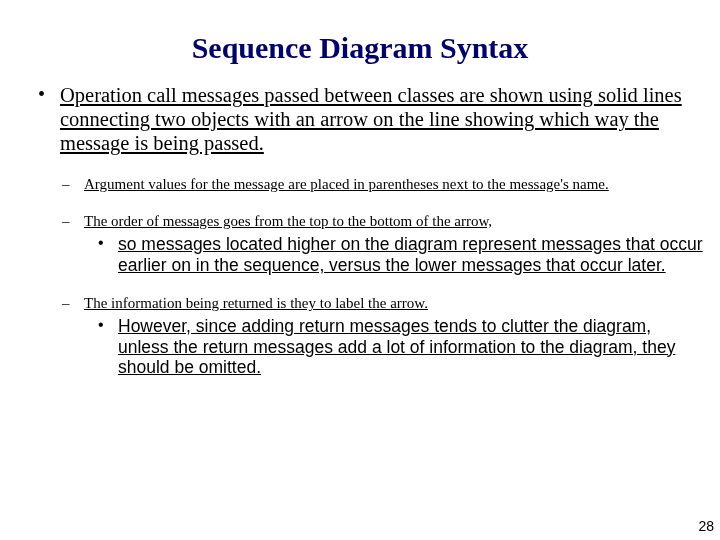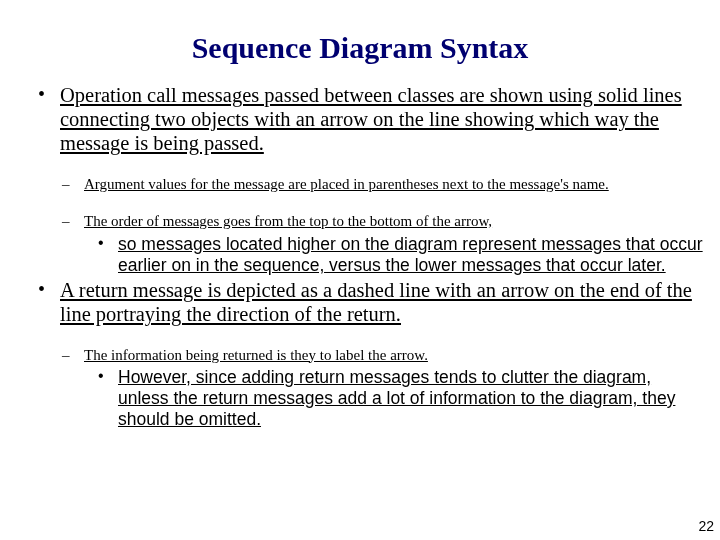--- a/index.html
+++ b/index.html
@@ -87,23 +87,22 @@
 <div class="content">
   <ul>
     <li class="l1">Operation call messages passed between classes are shown using solid lines connecting two objects with an arrow on the line showing which way the message is being passed.</li>
     <ul>
       <li class="l2">Argument values for the message are placed in parentheses next to the message's name.</li>
       <li class="l2">The order of messages goes from the top to the bottom of the arrow,</li>
       <ul>
         <li class="l3">so messages located higher on the diagram represent messages that occur earlier on in the sequence, versus the lower messages that occur later.</li>
       </ul>
     </ul>
-    <li class="l1">A return message is depicted as a dashed line with an arrow on the end of the line portraying the direction of the return.</li>
     <ul>
       <li class="l2">The information being returned is they to label the arrow.</li>
       <ul>
         <li class="l3">However, since adding return messages tends to clutter the diagram, unless the return messages add a lot of information to the diagram, they should be omitted.</li>
       </ul>
     </ul>
   </ul>
 </div>
 
-<div class="page-num">22</div>
+<div class="page-num">28</div>
 
 </body></html>

